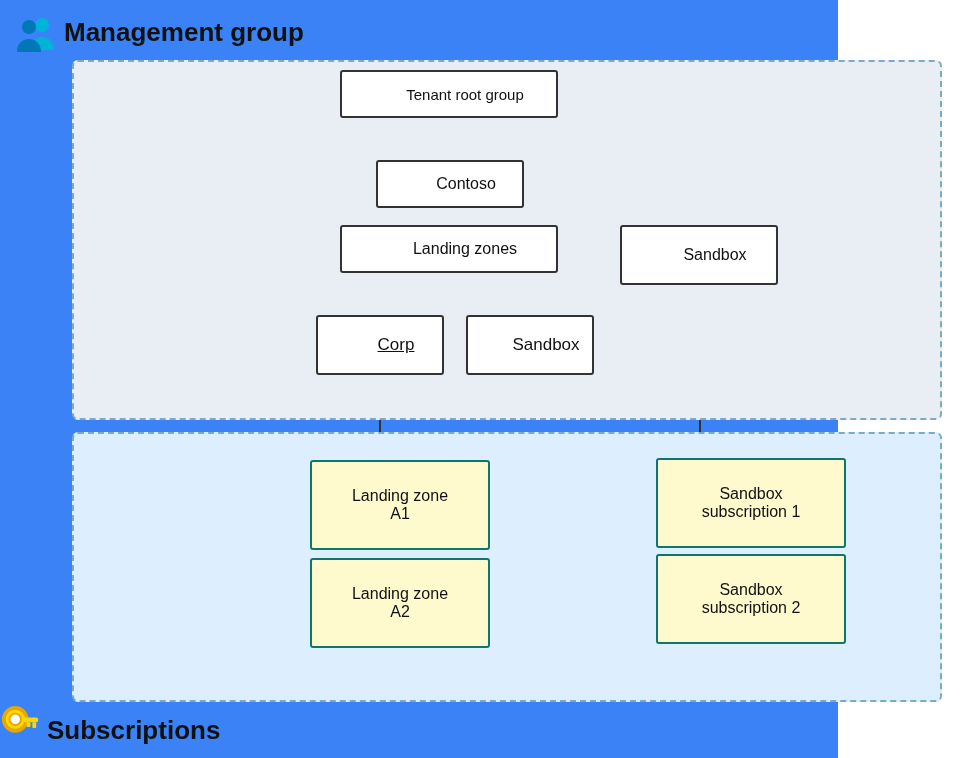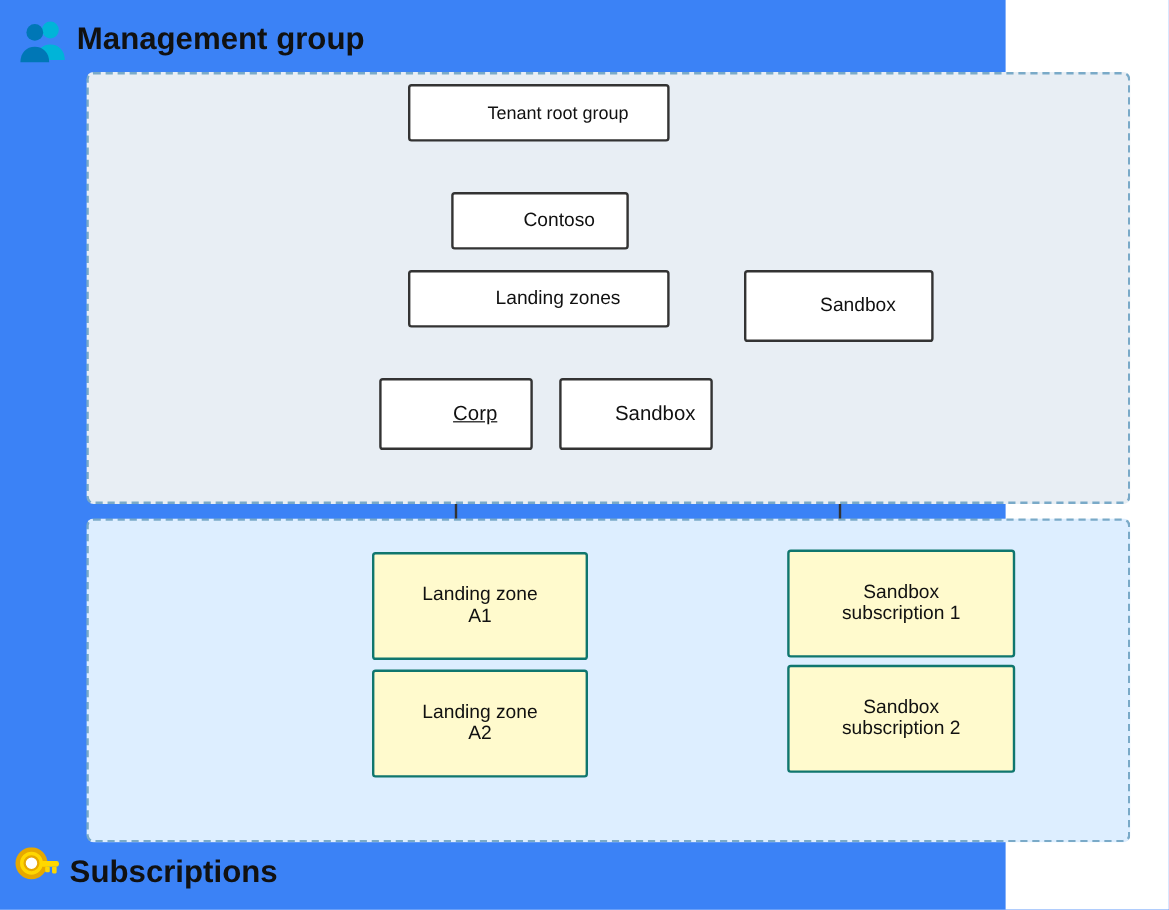--- a/index.html
+++ b/index.html
@@ -35,23 +35,23 @@
     .label-management .text {
       font-size: 26px;
       font-weight: 700;
       color: #111;
     }
 
     
     .label-subscriptions {
       position: absolute;
       bottom: 12px;
-      left: 12px;
-      display: flex;
-      align-items: center;
+      left: 1px;
+      display: flex;
+      align-items: flex-end;
       gap: 8px;
     }
     .label-subscriptions .icon-key {
       width: 38px;
       height: 40px;
     }
     .label-subscriptions .text {
       font-size: 26px;
       font-weight: 700;
       color: #111;

